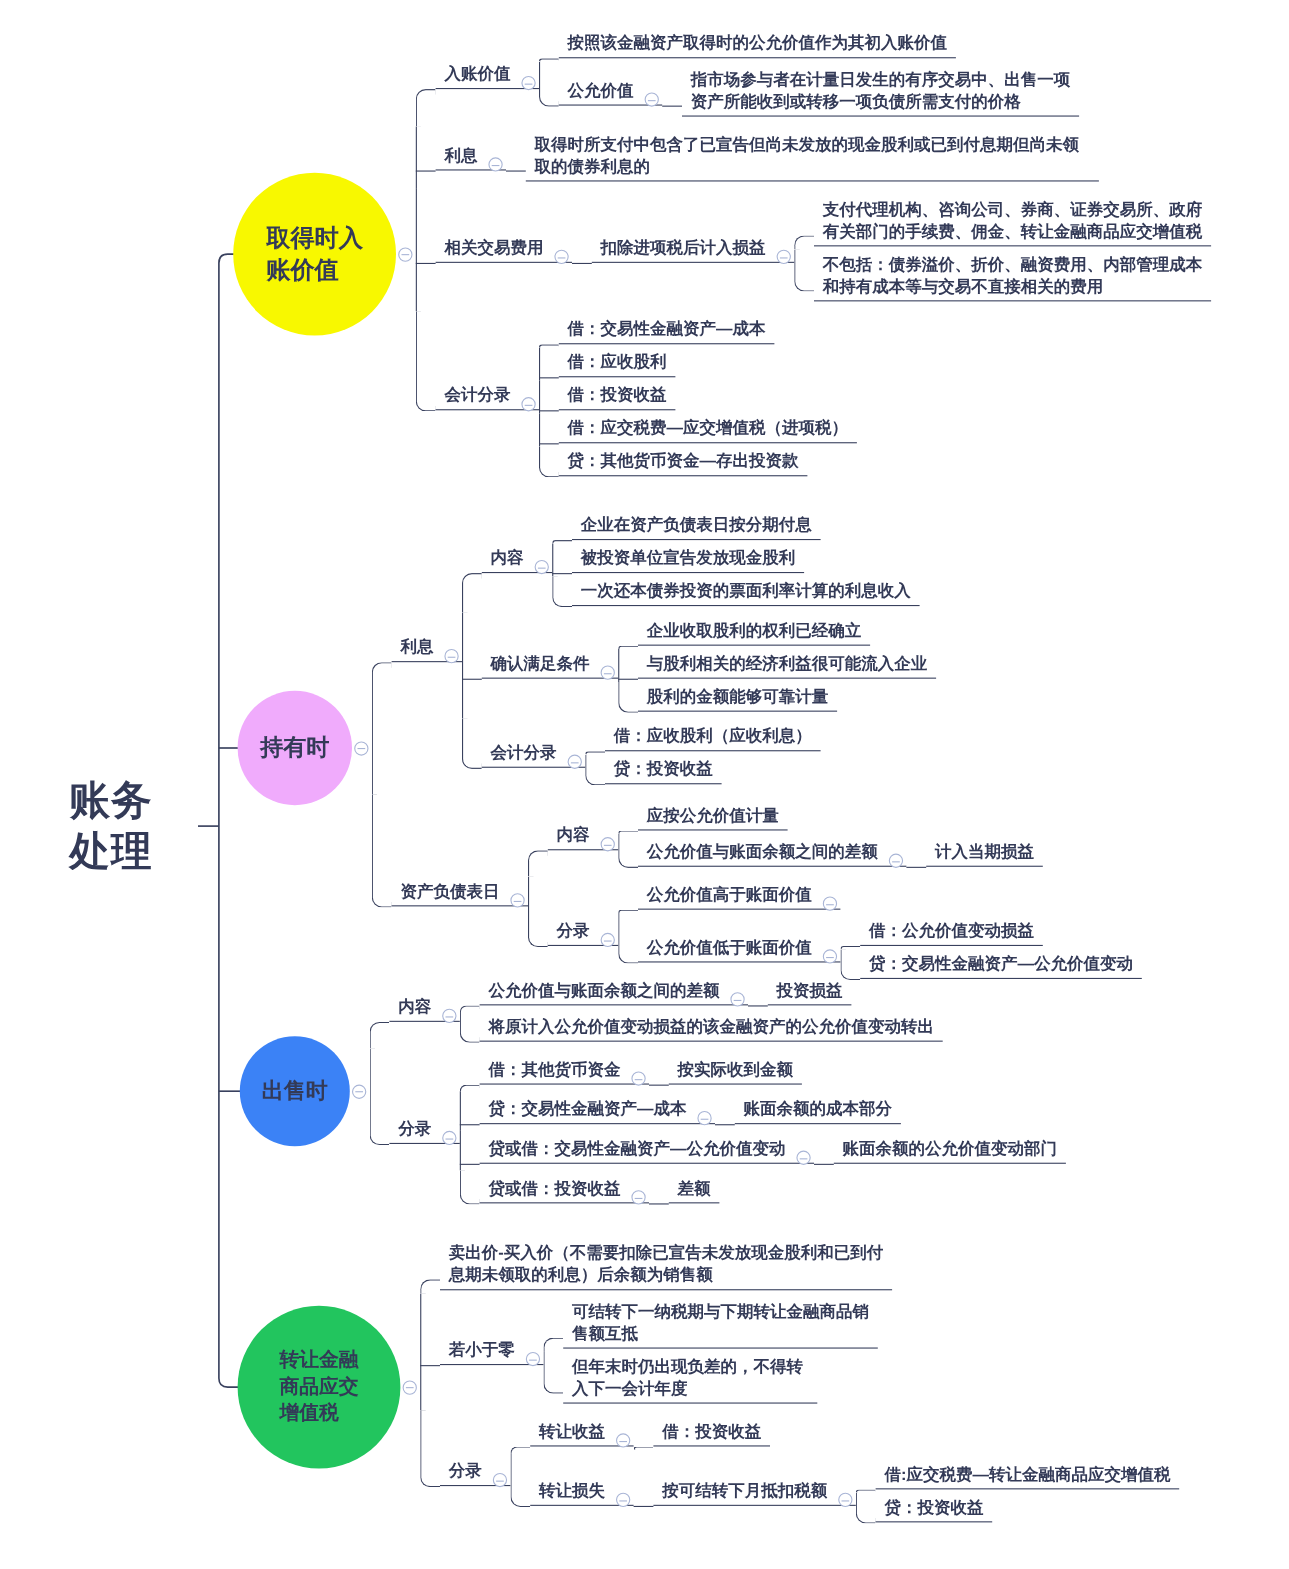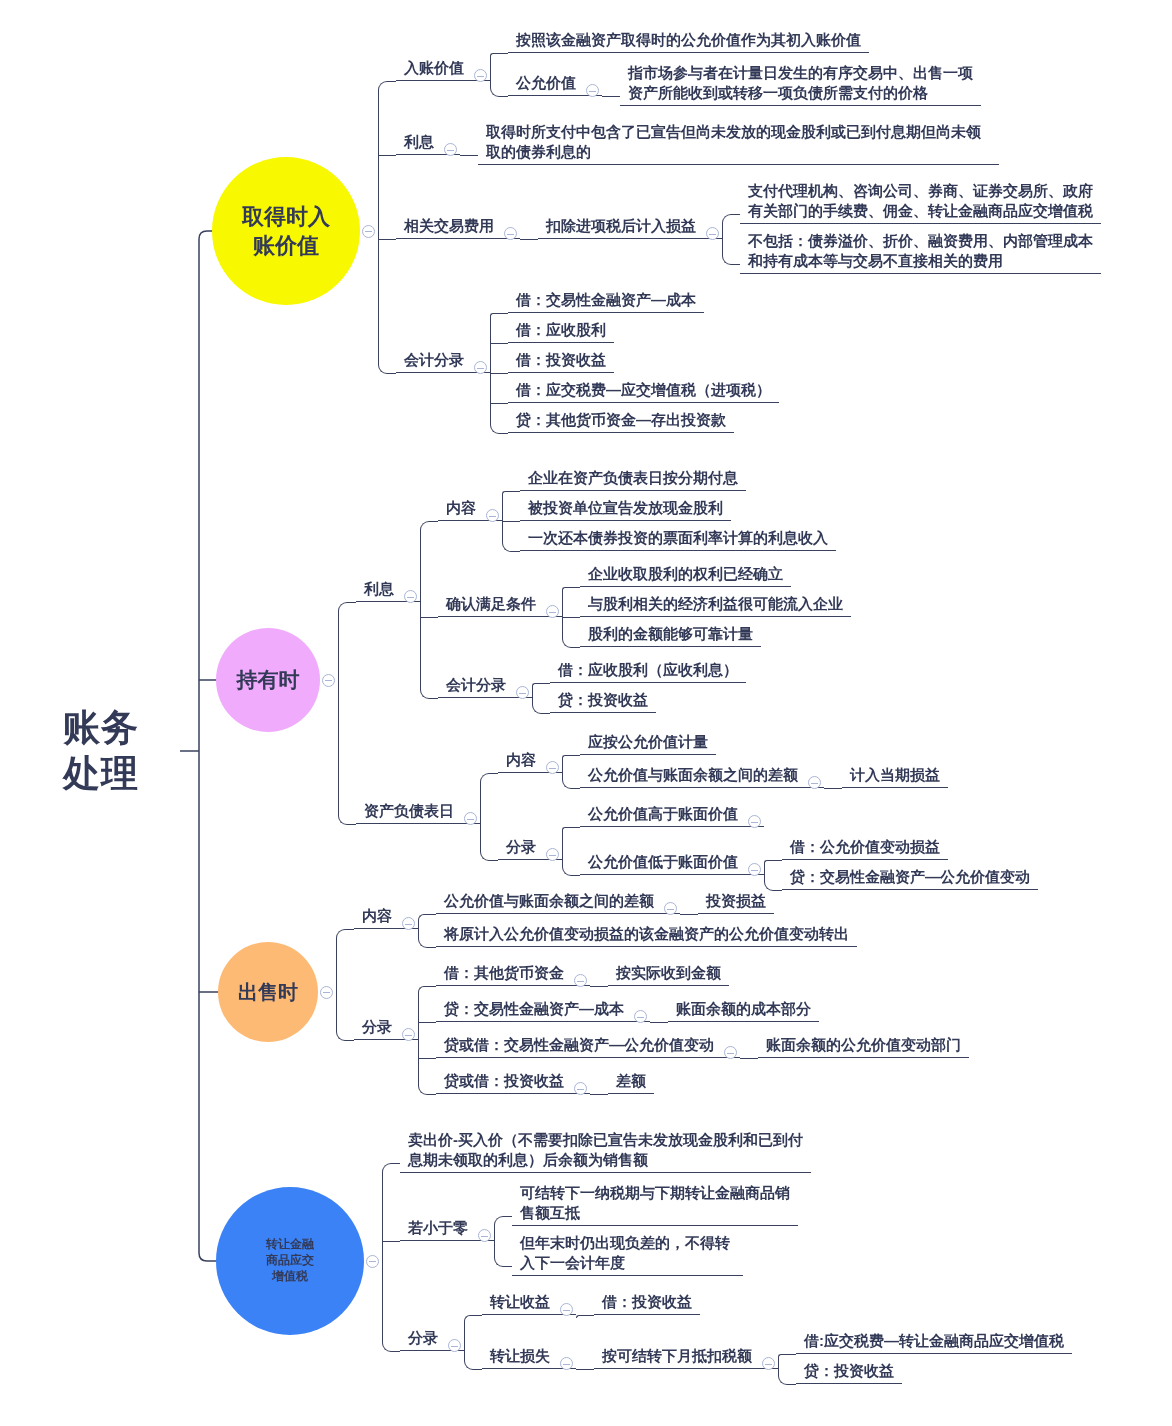--- a/index.html
+++ b/index.html
@@ -23,21 +23,21 @@
   .mount > .branch{height:100%;}
   .label-cell{display:flex;align-items:center;flex-shrink:0;align-self:center;}
   .label-cell.u{border-bottom:1.5px solid var(--line);}
   .topic{
     font-weight:bold;font-size:15px;line-height:20px;color:var(--text);
     padding:1px 8px 2px 8px;white-space:pre-line;
   }
   .circle-topic{
     display:flex;align-items:center;justify-content:center;
     border-radius:50%;font-weight:bold;color:var(--text);
-    white-space:pre-line;text-align:center;line-height:1.32;flex-shrink:0;
+    white-space:pre-line;text-align:left;line-height:1.32;flex-shrink:0;
   }
   #root-circle{
     position:absolute;left:22px;top:672px;width:158px;height:158px;
     font-size:37px;letter-spacing:1px;line-height:1.25;
   }
   .kids{display:flex;flex-direction:column;justify-content:center;}
   .kid{position:relative;display:flex;padding:3px 0 3px 18px;}
   .kid::before{
     content:"";position:absolute;left:0;width:18px;box-sizing:border-box;
     border:0 solid var(--line);
@@ -419,21 +419,21 @@
                 </div>
               </div>
             </div>
           </div>
         </div>
       </div>
     </div>
   <div class="mount" id="b2">
       <div class="branch">
         <div class="label-cell">
-          <div class="circle-topic" style="height: 100px; width: 100px; background: #fdba74; font-size: 20px;">出售时</div>
+          <div class="circle-topic" style="height: 100px; width: 100px; background: #3b82f6; font-size: 20px;">出售时</div>
           <span class="collapse"></span>
         </div>
         <div class="kids">
           <div class="kid first">
             <div class="branch">
               <div class="label-cell u">
                 <div class="topic">内容</div>
                 <span class="collapse"></span>
               </div>
               <div class="kids">
@@ -541,21 +541,21 @@
                 </div>
               </div>
             </div>
           </div>
         </div>
       </div>
     </div>
   <div class="mount" id="b3">
       <div class="branch">
         <div class="label-cell">
-          <div class="circle-topic" style="height: 148px; width: 148px; background: #3b82f6; font-size: 12px;">转让金融
+          <div class="circle-topic" style="height: 148px; width: 148px; background: #22c55e; font-size: 18px;">转让金融
 商品应交
 增值税</div>
           <span class="collapse"></span>
         </div>
         <div class="kids">
           <div class="kid first">
             <div class="branch">
               <div class="label-cell u">
                 <div class="topic" style="max-width: 395px;">卖出价-买入价（不需要扣除已宣告未发放现金股利和已到付息期未领取的利息）后余额为销售额</div>
               </div>

